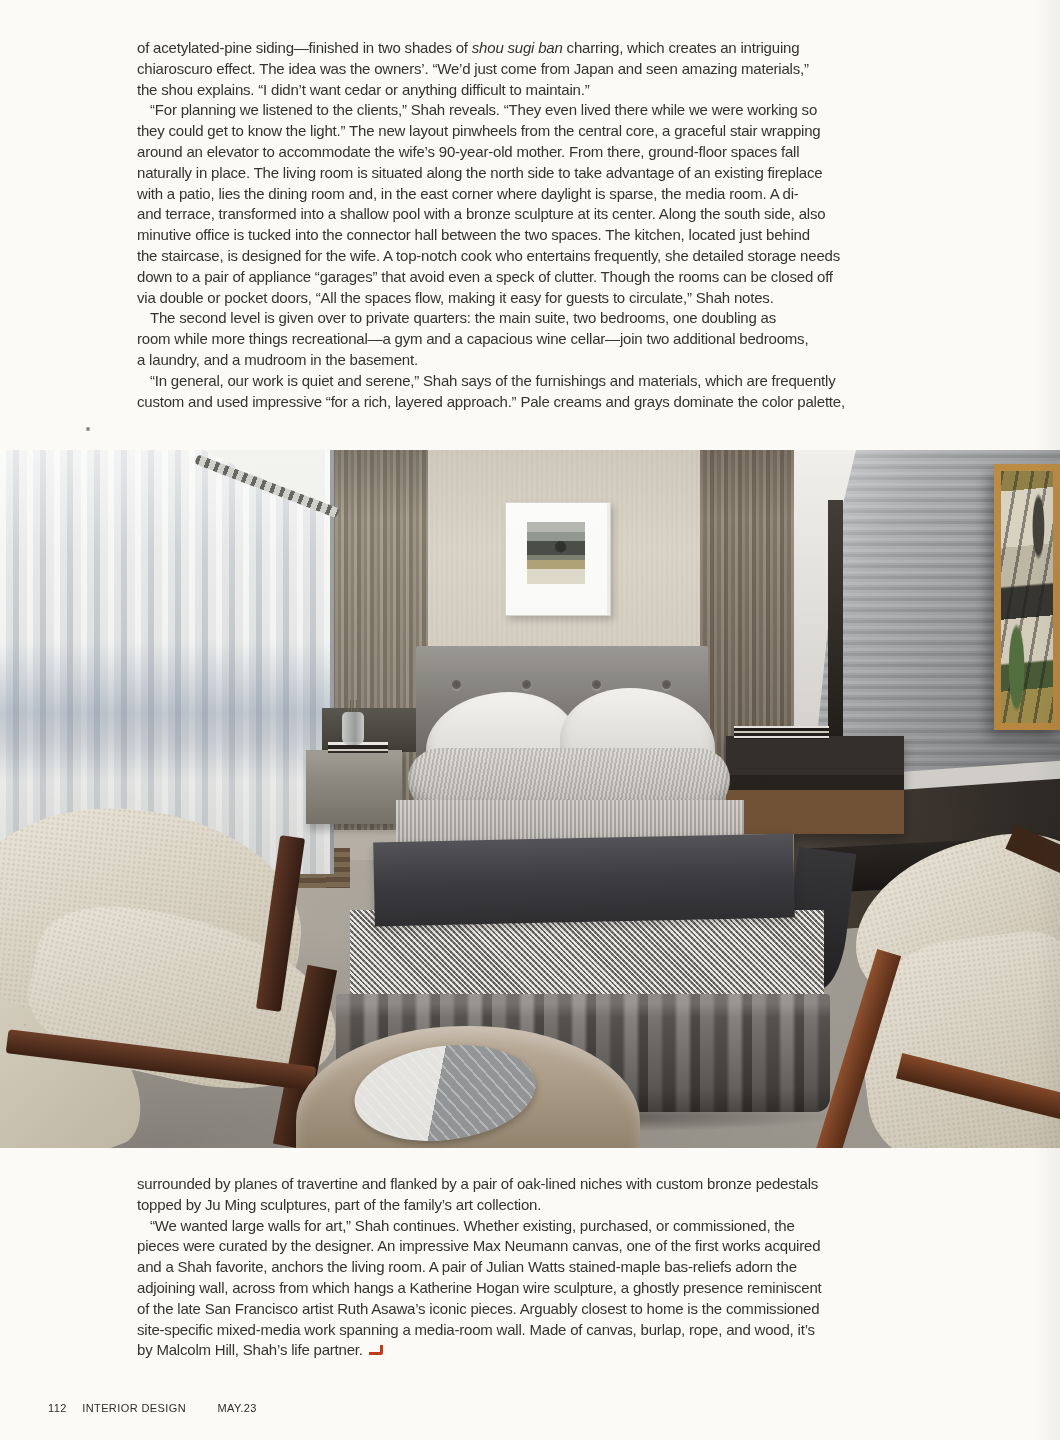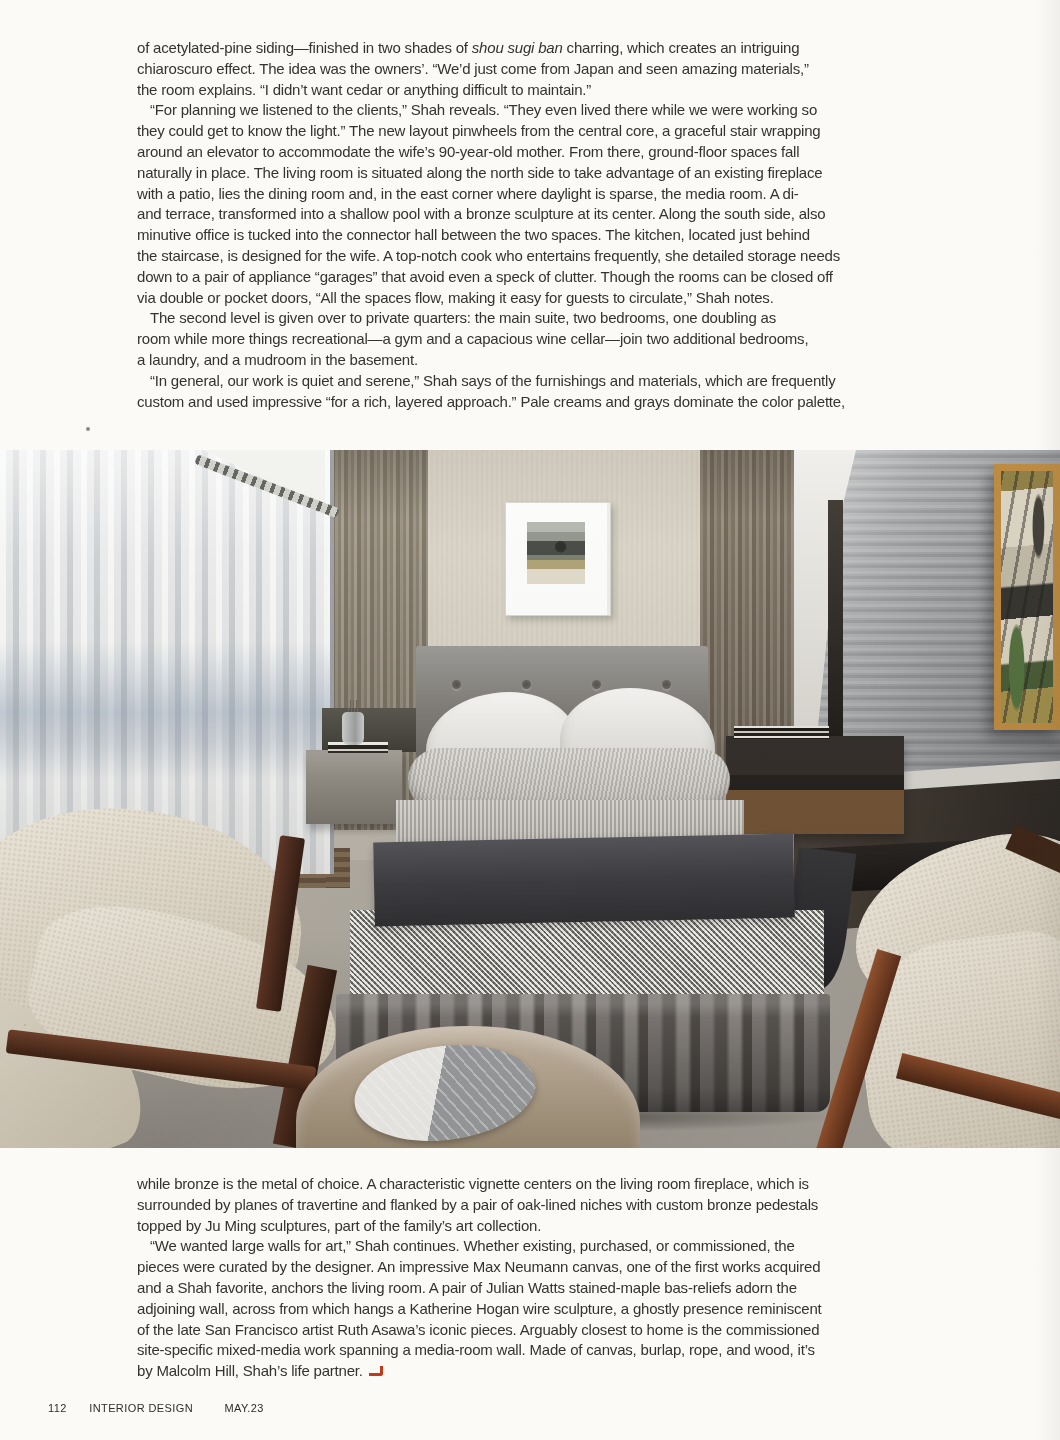--- a/index.html
+++ b/index.html
@@ -18,21 +18,21 @@
   .tline{height:20.8px;line-height:20.8px;white-space:nowrap;}
   .tline.ind{padding-left:13px;}
   .tline em{font-style:italic;}
   .endmark{display:inline-block;width:11px;height:7px;margin-left:6px;
     border-right:3px solid #c23a1c;border-bottom:3px solid #c23a1c;
     border-bottom-right-radius:3px;vertical-align:baseline;}
   
   #footer{position:absolute;left:48px;top:1402px;font-size:11px;color:#2e2d2b;
     letter-spacing:.4px;z-index:5;}
   #footer .pnum{font-weight:normal;}
-  #footer .mag{margin-left:19px;}
+  #footer .mag{margin-left:12px;}
   #footer .issue{margin-left:28px;}
   .speck{position:absolute;left:86px;top:427px;width:4px;height:4px;border-radius:50%;
     background:#8a8a86;z-index:4;}
   
   #photo{position:absolute;left:0;top:450px;width:1060px;height:698px;overflow:hidden;
     background:#b9b3a8;}
   #photo div{position:absolute;}
   .ceiling-wedge{left:203px;top:0;width:122px;height:58px;
     clip-path:polygon(0 0,100% 0,100% 100%);background:#f2f2ee;z-index:4;}
   .curtain-track{left:196px;top:4px;width:152px;height:10px;transform:rotate(21deg);
@@ -197,21 +197,21 @@
     background:linear-gradient(180deg, rgba(255,255,255,.05), rgba(20,20,24,.06));}
 </style>
 </head>
 <body>
 
 <div class="speck"></div>
 
 <div id="article-top" class="article">
     <div class="tline"><span>of acetylated-pine siding—finished in two shades of </span><em>shou sugi ban</em><span> charring, which creates an intriguing</span></div>
     <div class="tline"><span>chiaroscuro effect. The idea was the owners’. “We’d just come from Japan and seen amazing materials,”</span></div>
-    <div class="tline"><span>the room explains. “I didn’t want cedar or anything difficult to maintain.”</span></div>
+    <div class="tline"><span>the shou explains. “I didn’t want cedar or anything difficult to maintain.”</span></div>
     <div class="tline ind"><span>“For planning we listened to the clients,” Shah reveals. “They even lived there while we were working so</span></div>
     <div class="tline"><span>they could get to know the light.” The new layout pinwheels from the central core, a graceful stair wrapping</span></div>
     <div class="tline"><span>around an elevator to accommodate the wife’s 90-year-old mother. From there, ground-floor spaces fall</span></div>
     <div class="tline"><span>naturally in place. The living room is situated along the north side to take advantage of an existing fireplace</span></div>
     <div class="tline"><span>with a patio, lies the dining room and, in the east corner where daylight is sparse, the media room. A di-</span></div>
     <div class="tline"><span>and terrace, transformed into a shallow pool with a bronze sculpture at its center. Along the south side, also</span></div>
     <div class="tline"><span>minutive office is tucked into the connector hall between the two spaces. The kitchen, located just behind</span></div>
     <div class="tline"><span>the staircase, is designed for the wife. A top-notch cook who entertains frequently, she detailed storage needs</span></div>
     <div class="tline"><span>down to a pair of appliance “garages” that avoid even a speck of clutter. Though the rooms can be closed off</span></div>
     <div class="tline"><span>via double or pocket doors, “All the spaces flow, making it easy for guests to circulate,” Shah notes.</span></div>
@@ -276,21 +276,20 @@
   <div class="cr-seat boucle"></div>
   <div class="cr-leg"></div>
   <div class="cr-rail"></div>
   <div class="cr-frame-top"></div>
   <div class="ottoman"></div>
   <div class="tray"></div>
   <div class="photo-grade"></div>
 </div>
 
 <div id="article-bottom" class="article">
-    <div class="tline"><span>while bronze is the metal of choice. A characteristic vignette centers on the living room fireplace, which is</span></div>
     <div class="tline"><span>surrounded by planes of travertine and flanked by a pair of oak-lined niches with custom bronze pedestals</span></div>
     <div class="tline"><span>topped by Ju Ming sculptures, part of the family’s art collection.</span></div>
     <div class="tline ind"><span>“We wanted large walls for art,” Shah continues. Whether existing, purchased, or commissioned, the</span></div>
     <div class="tline"><span>pieces were curated by the designer. An impressive Max Neumann canvas, one of the first works acquired</span></div>
     <div class="tline"><span>and a Shah favorite, anchors the living room. A pair of Julian Watts stained-maple bas-reliefs adorn the</span></div>
     <div class="tline"><span>adjoining wall, across from which hangs a Katherine Hogan wire sculpture, a ghostly presence reminiscent</span></div>
     <div class="tline"><span>of the late San Francisco artist Ruth Asawa’s iconic pieces. Arguably closest to home is the commissioned</span></div>
     <div class="tline"><span>site-specific mixed-media work spanning a media-room wall. Made of canvas, burlap, rope, and wood, it’s</span></div>
     <div class="tline"><span>by Malcolm Hill, Shah’s life partner.</span><span class="endmark" style="border-color: rgb(194, 58, 28);"></span></div>
   </div>

